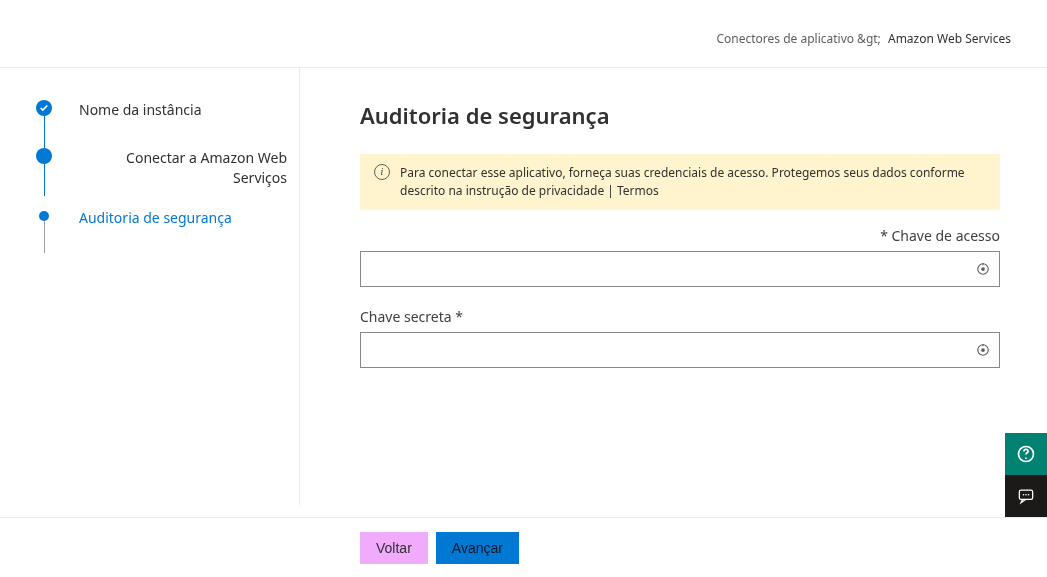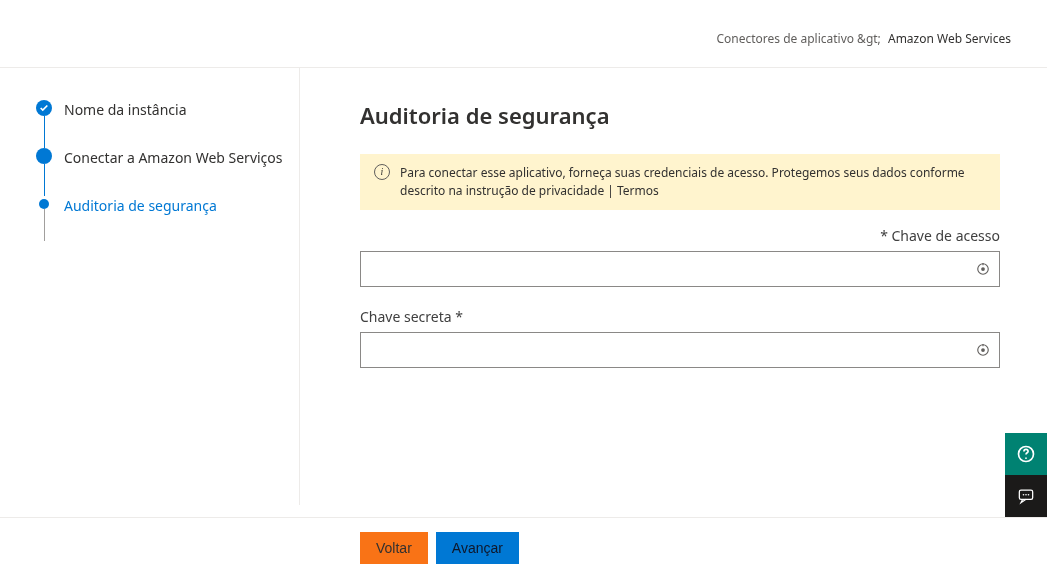--- a/index.html
+++ b/index.html
@@ -64,21 +64,21 @@
       margin-top: 2px;
     }
     .step-line {
       width: 1px;
       background: #0078d4;
       flex-grow: 1;
       min-height: 32px;
     }
     .step-line.muted { background: #a19f9d; }
     .step-label {
-      margin-left: 12px;
+      margin-left: 27px;
       font-size: 14px;
       line-height: 20px;
       padding-top: 0;
       padding-right: 12px;
       padding-bottom: 20px;
       text-align: right;
     }
     .step-label.current { color: #0078d4; }
     .step-label.muted { color: #605e5c; }
     .main {
@@ -156,21 +156,21 @@
       padding: 0 36px 0 360px;
     }
     .btn {
       height: 32px;
       padding: 0 16px;
       font-size: 14px;
       border: none;
       cursor: pointer;
       margin-right: 8px;
     }
-    .btn-secondary { background: #f97316; color: #323130; }
+    .btn-secondary { background: #f0abfc; color: #323130; }
     .btn-primary { background: #0078d4; color: #0f172a; }
     .btn-cancel { background: #f3f2f1; color: #323130; margin-left: auto; }
     .float-widgets {
       position: absolute;
       right: 0;
       bottom: 60px;
       display: flex;
       flex-direction: column;
     }
     .float-btn {

